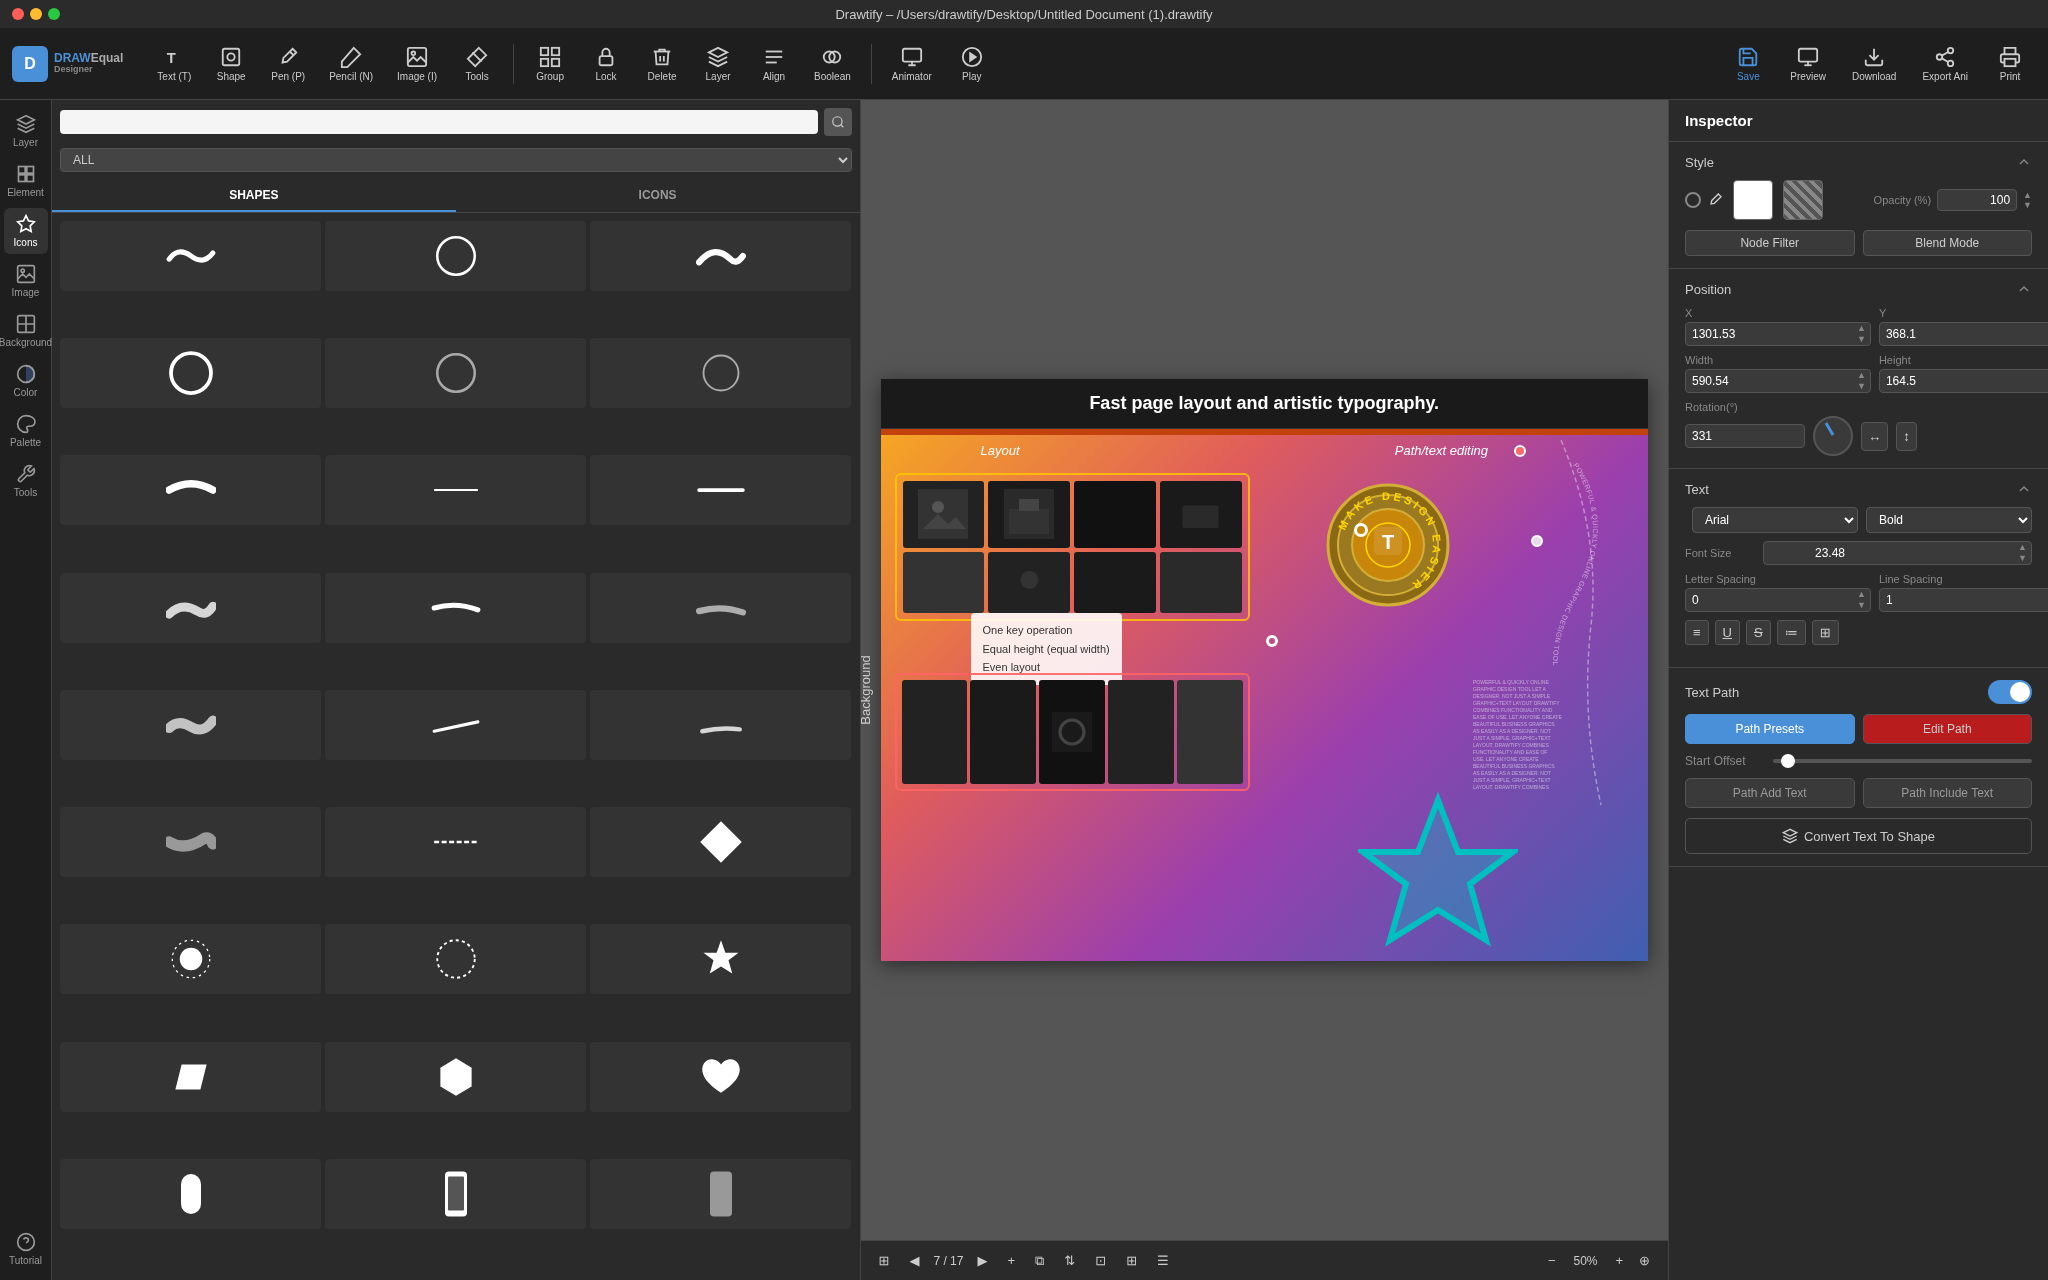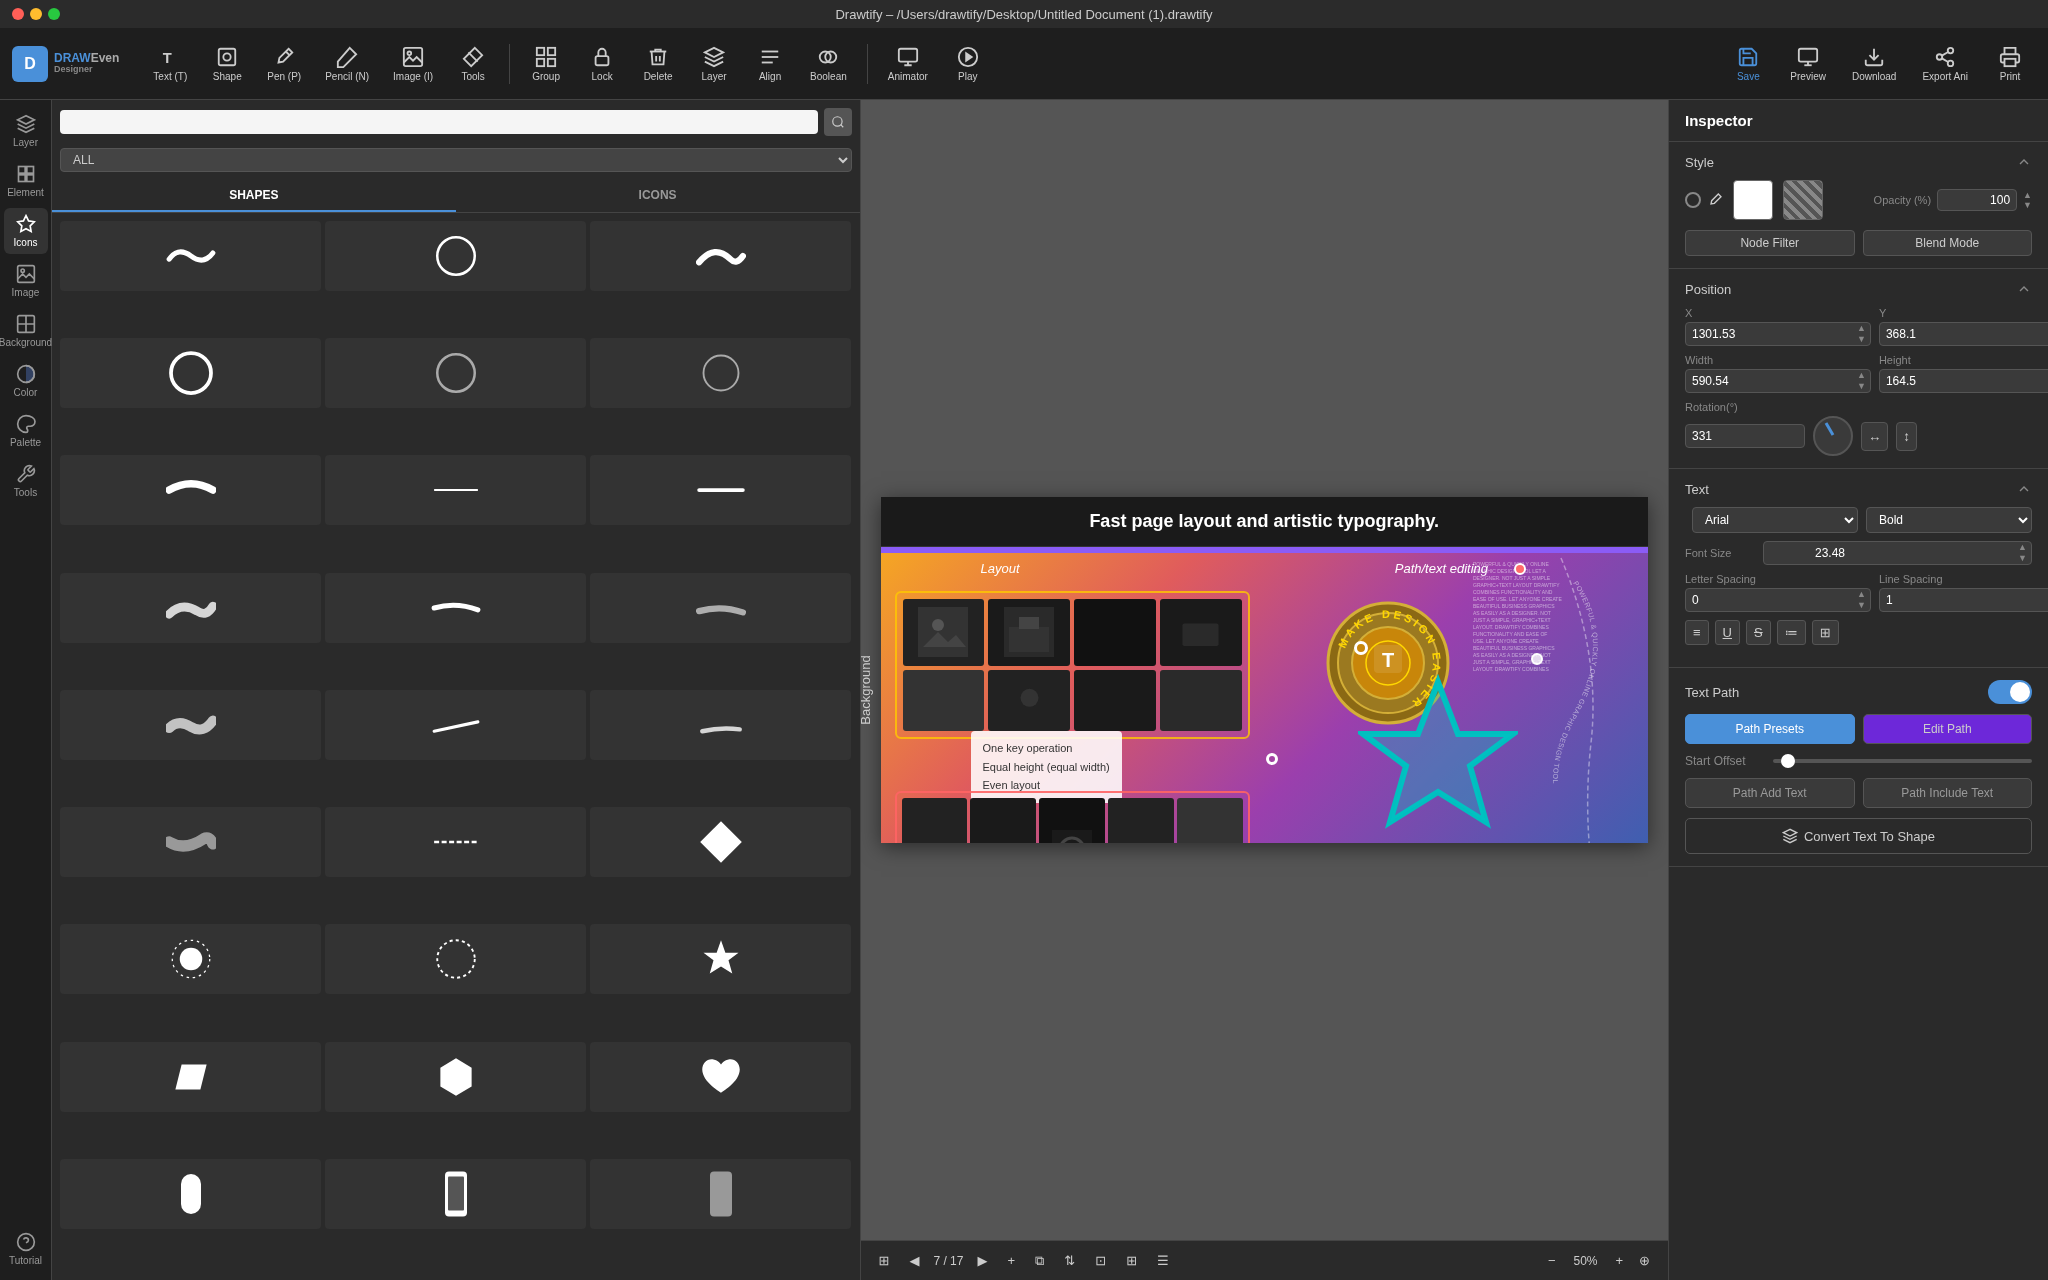--- a/index.html
+++ b/index.html
@@ -197,23 +197,23 @@
     .canvas-container {
       flex: 1;
       display: flex;
       align-items: center;
       justify-content: center;
       overflow: hidden;
       padding: 20px;
     }
 
     .canvas-doc {
-      background: #8b5cf6;
+      background: #c2410c;
       width: 840px;
-      height: 346px;
+      height: 582px;
       position: relative;
       box-shadow: 0 4px 20px rgba(0,0,0,0.5);
       overflow: hidden;
     }
 
     
     .canvas-bottombar {
       height: 40px;
       background: #2a2a2a;
       border-top: 1px solid #444;
@@ -436,21 +436,21 @@
       top: 2px; right: 2px;
     }
 
     .path-presets-row {
       display: flex;
       gap: 8px;
       margin-bottom: 10px;
     }
     .path-btn {
       flex: 1;
-      background: #6d28d9;
+      background: #b91c1c;
       border: 1px solid #555;
       border-radius: 5px;
       color: #ccc;
       font-size: 12px;
       padding: 7px;
       cursor: pointer;
       text-align: center;
     }
     .path-btn.active { background: #4a90d9; color: #fff; border-color: #4a90d9; }
 
@@ -540,21 +540,21 @@
     <div class="dot dot-yellow"></div>
     <div class="dot dot-green"></div>
   </div>
   <span class="titlebar-title">Drawtify – /Users/drawtify/Desktop/Untitled Document (1).drawtify</span>
 </div>
 
 <div class="toolbar">
   <div class="toolbar-logo">
     <div class="toolbar-logo-icon">D</div>
     <div style="display:flex;flex-direction:column;line-height:1.1;">
-      <span style="color:#4a90d9;font-size:12px;font-weight:900;">DRAW<span style="color:#aaa">Even</span></span>
+      <span style="color:#4a90d9;font-size:12px;font-weight:900;">DRAW<span style="color:#aaa">Equal</span></span>
       <span style="color:#888;font-size:9px;">Designer</span>
     </div>
   </div>
 
   <div class="toolbar-item">
     <svg viewBox="0 0 24 24" fill="none" stroke="#ccc" stroke-width="2">
         <text x="4" y="18" font-size="16" fill="#ccc" stroke="none" font-weight="bold">T</text>
       </svg>
     <span style="color:#ccc;font-size:10px;">Text (T)</span>
   </div>

